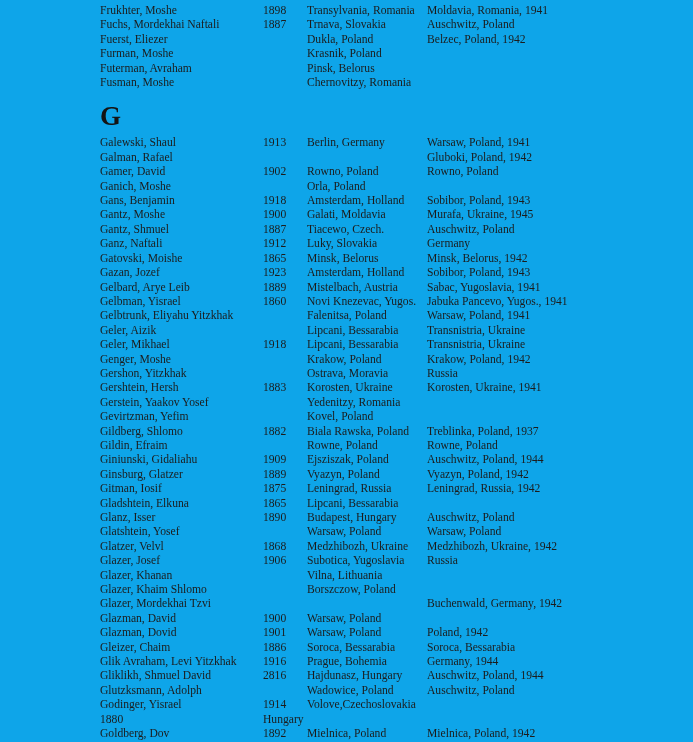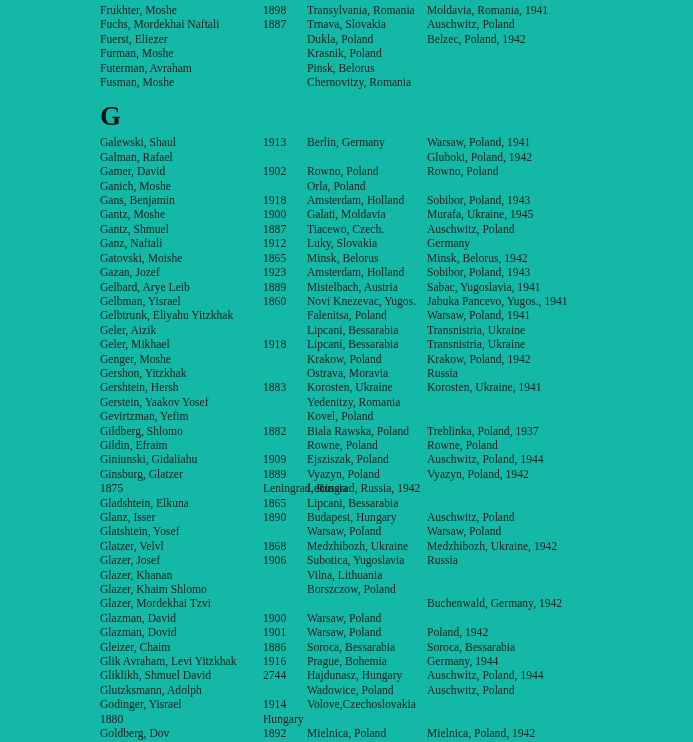--- a/index.html
+++ b/index.html
@@ -9,21 +9,21 @@
   body {
     width: 693px;
     height: 742px;
     background: #ffffff;
     overflow: hidden;
   }
   .page {
     position: relative;
     width: 693px;
     height: 742px;
-    background: #14b8a6;
+    background: #0ea5e9;
     color: #1c1c1c;
     font-family: "Liberation Serif", serif;
   }
   .content {
     padding: 4px 0 0 100px;
   }
   .row {
     display: grid;
     grid-template-columns: 163px 44px 120px 1fr;
     font-size: 11.6px;
@@ -254,20 +254,21 @@
   </div>
 
   <div class="row">
     <span class="c name">Ginsburg, Glatzer</span>
     <span class="c born">1889</span>
     <span class="c origin">Vyazyn, Poland</span>
     <span class="c fate">Vyazyn, Poland, 1942</span>
   </div>
 
   <div class="row">
+    <span class="c name">Gitman, Iosif</span>
     <span class="c born">1875</span>
     <span class="c origin">Leningrad, Russia</span>
     <span class="c fate">Leningrad, Russia, 1942</span>
   </div>
 
   <div class="row">
     <span class="c name">Gladshtein, Elkuna</span>
     <span class="c born">1865</span>
     <span class="c origin">Lipcani, Bessarabia</span>
     <span class="c fate"></span>
@@ -345,21 +346,21 @@
 
   <div class="row">
     <span class="c name">Glik Avraham, Levi Yitzkhak</span>
     <span class="c born">1916</span>
     <span class="c origin">Prague, Bohemia</span>
     <span class="c fate">Germany, 1944</span>
   </div>
 
   <div class="row">
     <span class="c name">Gliklikh, Shmuel David</span>
-    <span class="c born">2744</span>
+    <span class="c born">2816</span>
     <span class="c origin">Hajdunasz, Hungary</span>
     <span class="c fate">Auschwitz, Poland, 1944</span>
   </div>
 
   <div class="row">
     <span class="c name">Glutzksmann, Adolph</span>
     <span class="c born"></span>
     <span class="c origin">Wadowice, Poland</span>
     <span class="c fate">Auschwitz, Poland</span>
   </div>

